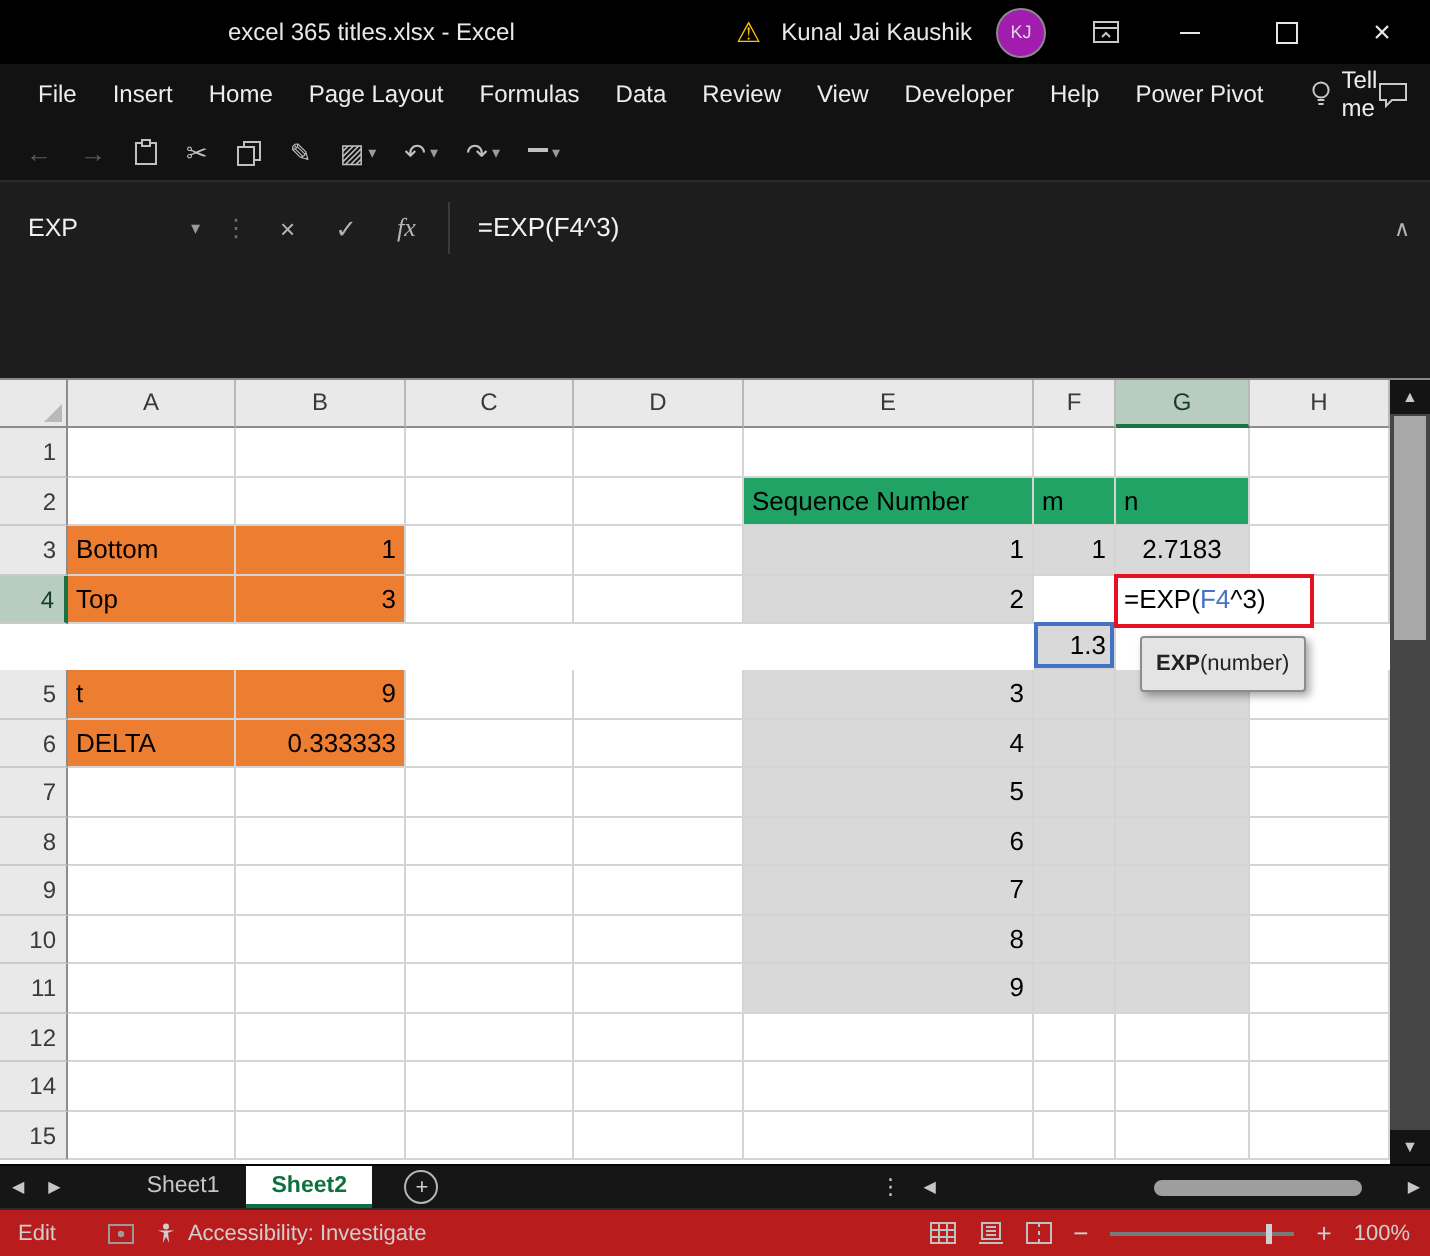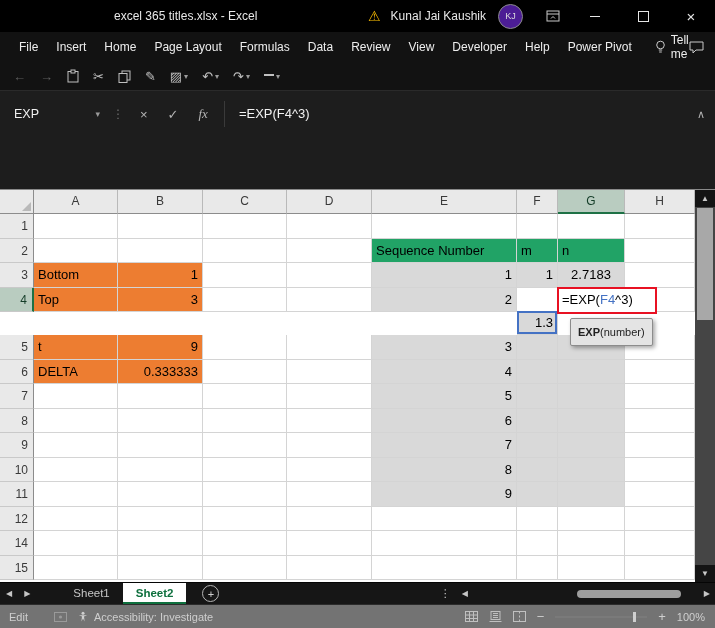--- a/index.html
+++ b/index.html
@@ -6,21 +6,21 @@
   body{width:715px;height:628px;position:relative;background:#fff;
        font-family:"Liberation Sans",sans-serif;overflow:hidden;}
   .abs{position:absolute;left:0;}
 
   
   .titlebar{top:0;width:715px;height:32px;background:#000;display:flex;align-items:center;color:#E8E8E8;}
   .tb-title{margin-left:114px;font-size:12px;white-space:nowrap;}
   .tb-right{margin-left:auto;display:flex;align-items:center;height:100%;}
   .warn{color:#FFC000;font-size:14px;margin-right:10px;}
   .user-name{font-size:12px;margin-right:12px;}
-  .avatar{width:23px;height:23px;border-radius:50%;background:#4c1d95;border:1px solid #8A8A8A;
+  .avatar{width:23px;height:23px;border-radius:50%;background:#a21caf;border:1px solid #8A8A8A;
           color:#DDD;font-size:9px;display:flex;align-items:center;justify-content:center;margin-right:12px;}
   .tb-icon{width:36px;height:32px;display:flex;align-items:center;justify-content:center;}
   .win-btn{width:48px;height:32px;display:flex;align-items:center;justify-content:center;font-size:15px;}
   .min-glyph{display:block;width:10px;height:1px;background:#E6E6E6;}
   .max-glyph{display:block;width:9px;height:9px;border:1px solid #E6E6E6;}
 
   
   .menubar{top:32px;width:715px;height:30px;background:#121212;display:flex;align-items:center;color:#EDEDED;font-size:12px;}
   .menu-items{display:flex;align-items:center;padding-left:10px;}
   .menu-item{padding:0 9px;line-height:30px;white-space:nowrap;}
@@ -84,21 +84,21 @@
   .sheet-tab{padding:0 13px;font-size:11.5px;line-height:21px;color:#C6C6C6;}
   .sheet-tab.active{background:#FFF;color:#0E703E;font-weight:bold;border-bottom:2px solid #0E703E;box-sizing:border-box;}
   .add-sheet{width:15px;height:15px;border:1px solid #B5B5B5;border-radius:50%;display:flex;align-items:center;
              justify-content:center;font-size:11px;margin-left:16px;color:#CFCFCF;}
   .tab-more{margin-left:auto;font-size:11px;padding:0 6px;}
   .hs-arrow{font-size:8px;padding:0 5px;}
   .h-scroll{width:222px;height:22px;position:relative;margin-right:4px;}
   .hs-thumb{position:absolute;left:104px;top:7px;width:104px;height:8px;background:#9E9E9E;border-radius:4px;}
 
   
-  .status-bar{top:604px;width:715px;height:24px;background:#737373;border-top:1px solid #2B2B2B;box-sizing:border-box;
+  .status-bar{top:604px;width:715px;height:24px;background:#b91c1c;border-top:1px solid #2B2B2B;box-sizing:border-box;
               display:flex;align-items:center;color:#CFCFCF;font-size:11px;}
   .sb-mode{margin-left:9px;}
   .sb-macro{margin-left:26px;display:flex;align-items:center;}
   .sb-acc{display:flex;align-items:center;gap:5px;margin-left:10px;}
   .sb-right{margin-left:auto;display:flex;align-items:center;gap:11px;margin-right:10px;}
   .zoom-track{width:92px;height:2px;background:#7A7A7A;position:relative;}
   .zoom-handle{position:absolute;left:78px;top:-4px;width:3px;height:10px;background:#CFCFCF;}
   .zoom-btn{font-size:13px;}
   svg{display:block;}
 </style>

